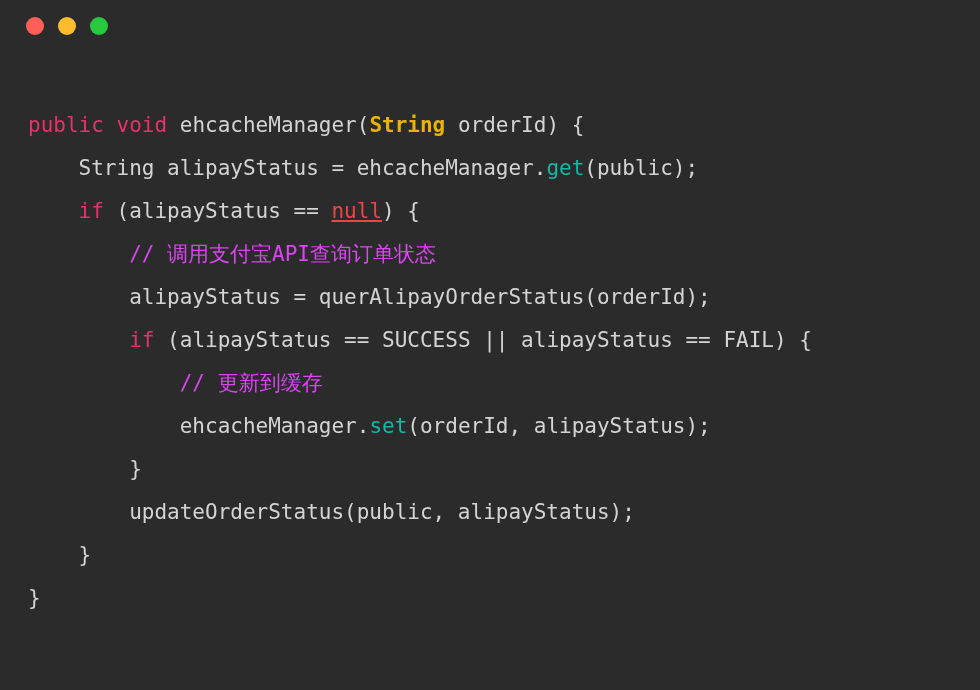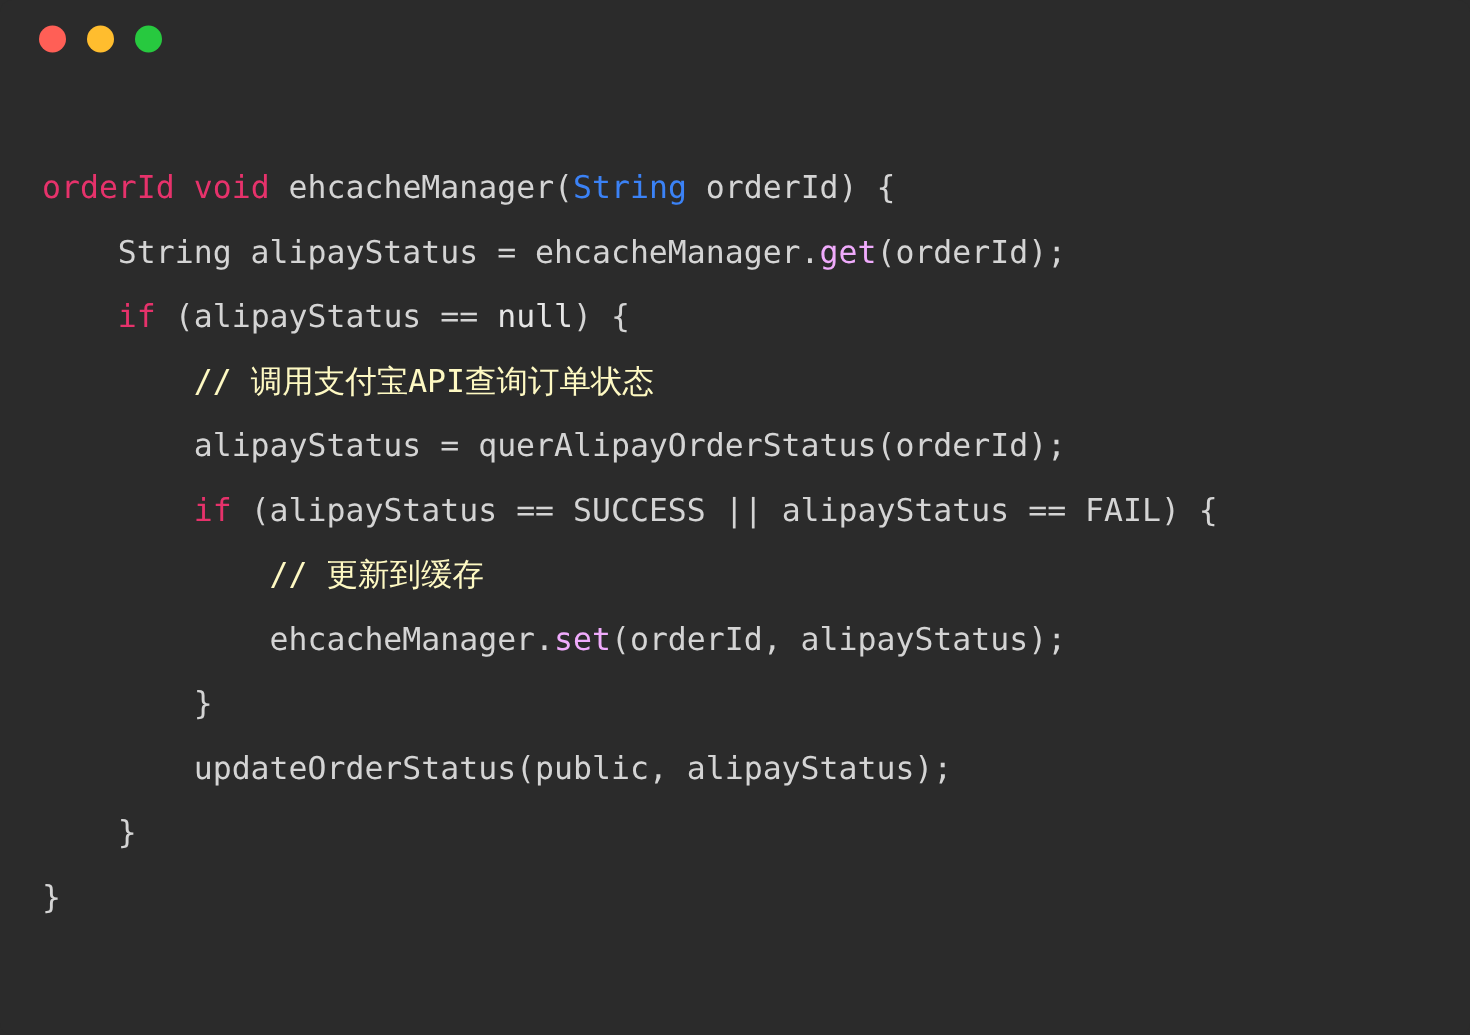--- a/index.html
+++ b/index.html
@@ -35,36 +35,36 @@
   .dot.green { background: #27c93f; }
   .code {
     flex: 1;
     padding: 52px 28px 28px 28px;
     font-size: 21px;
     line-height: 43px;
     color: #d4d4d4;
     white-space: pre;
   }
   .kw { color: #e6326b; }
-  .type { color: #3b82f6; }
-  .method { color: #f0abfc; }
-  .null { color: #e5e5e5; }
-  .comment { color: #fef9c3; }
+  .type { color: #eab308; font-weight: bold; }
+  .method { color: #14b8a6; }
+  .null { color: #ef4444; text-decoration: underline; }
+  .comment { color: #d946ef; }
 </style>
 </head>
 <body>
 
 <div class="window">
   <div class="titlebar">
     <div class="dot red"></div>
     <div class="dot yellow"></div>
     <div class="dot green"></div>
   </div>
-  <div class="code"><span class="kw">orderId</span> <span class="kw">void</span><span> ehcacheManager(</span><span class="type">String</span><span> orderId) {</span>
-<span>    String alipayStatus = ehcacheManager.</span><span class="method">get</span><span>(orderId);</span>
+  <div class="code"><span class="kw">public</span> <span class="kw">void</span><span> ehcacheManager(</span><span class="type">String</span><span> orderId) {</span>
+<span>    String alipayStatus = ehcacheManager.</span><span class="method">get</span><span>(public);</span>
 <span>    </span><span class="kw">if</span><span> (alipayStatus == </span><span class="null">null</span><span>) {</span>
 <span>        </span><span class="comment">// 调用支付宝API查询订单状态</span>
 <span>        alipayStatus = querAlipayOrderStatus(orderId);</span>
 <span>        </span><span class="kw">if</span><span> (alipayStatus == SUCCESS || alipayStatus == FAIL) {</span>
 <span>            </span><span class="comment">// 更新到缓存</span>
 <span>            ehcacheManager.</span><span class="method">set</span><span>(orderId, alipayStatus);</span>
 <span>        }</span>
 <span>        updateOrderStatus(public, alipayStatus);</span>
 <span>    }</span>
 <span>}</span></div>

